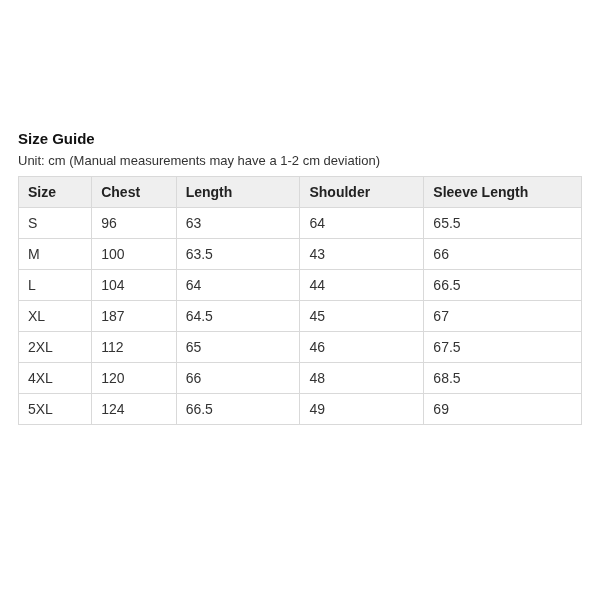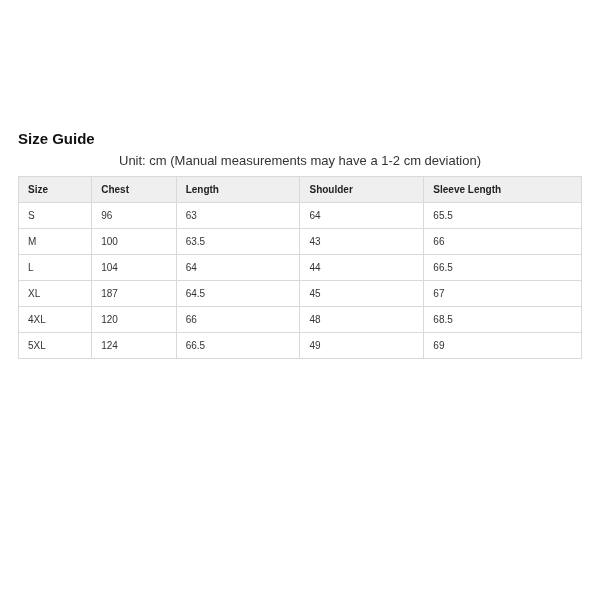--- a/index.html
+++ b/index.html
@@ -21,26 +21,25 @@
     .title {
       font-size: 15px;
       font-weight: bold;
       color: #111;
       margin-bottom: 6px;
     }
     .subtitle {
       font-size: 13px;
       color: #333;
       margin-bottom: 8px;
-      text-align: center;
     }
     table {
       width: 100%;
       border-collapse: collapse;
-      font-size: 10px;
+      font-size: 14px;
     }
     th, td {
       border: 1px solid #d9d9d9;
       padding: 7px 9px;
       text-align: left;
       vertical-align: middle;
     }
     th {
       background: #efefef;
       font-weight: bold;
@@ -96,20 +95,27 @@
         <td>66.5</td>
       </tr>
       <tr>
         <td>XL</td>
         <td>187</td>
         <td>64.5</td>
         <td>45</td>
         <td>67</td>
       </tr>
       <tr>
+        <td>2XL</td>
+        <td>112</td>
+        <td>65</td>
+        <td>46</td>
+        <td>67.5</td>
+      </tr>
+      <tr>
         <td>4XL</td>
         <td>120</td>
         <td>66</td>
         <td>48</td>
         <td>68.5</td>
       </tr>
       <tr>
         <td>5XL</td>
         <td>124</td>
         <td>66.5</td>

